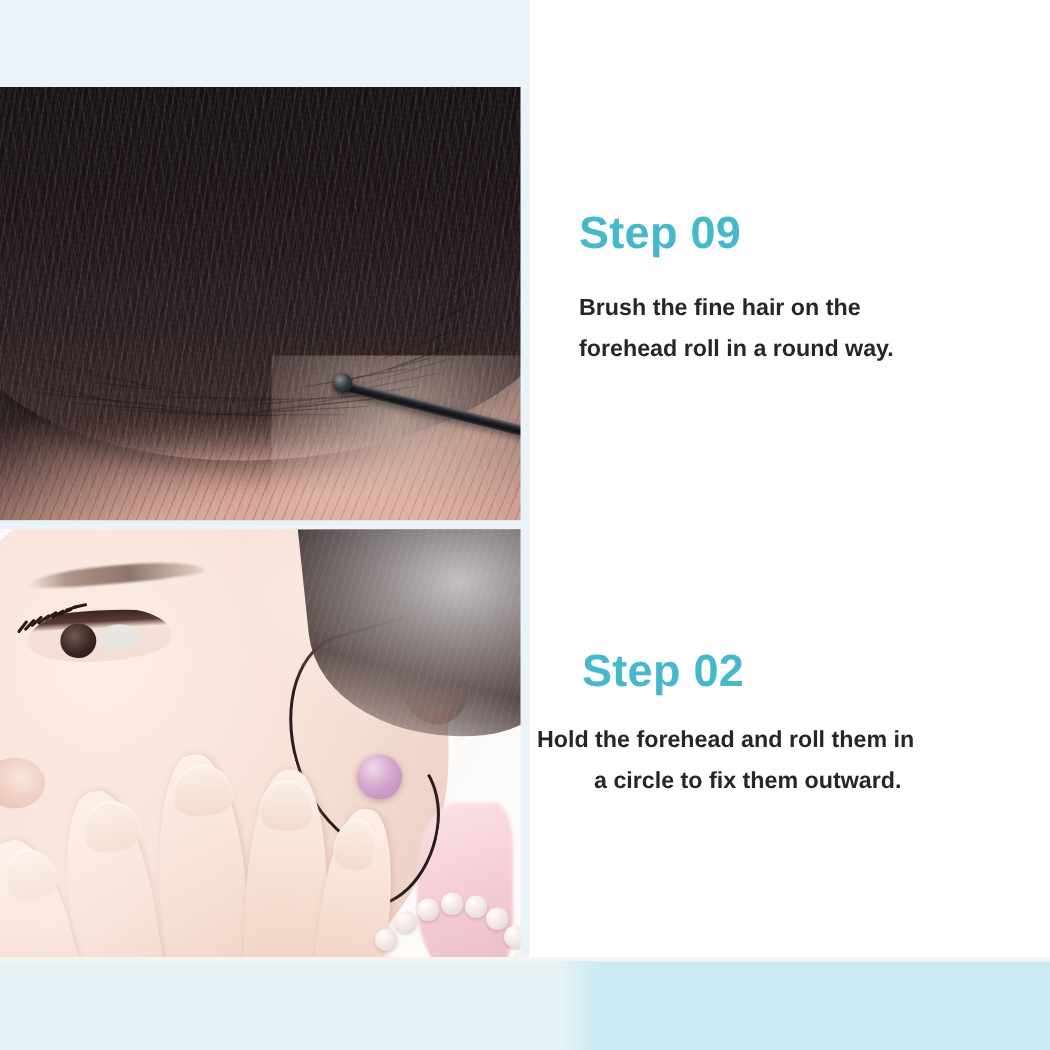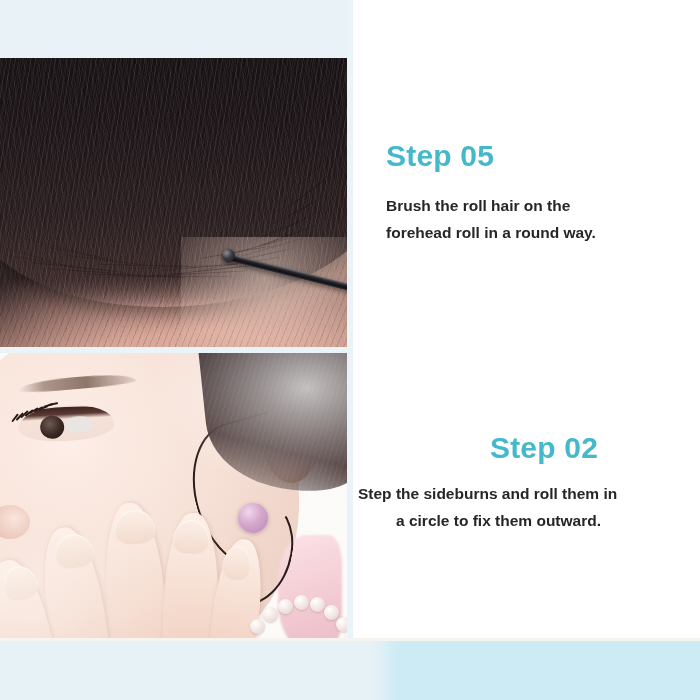--- a/index.html
+++ b/index.html
@@ -372,21 +372,20 @@
   .step-title {
     color: #45b8cc;
     font-size: 30px;
     font-weight: bold;
     letter-spacing: .2px;
     line-height: 1.05;
     white-space: nowrap;
   }
   .step-2 .step-title {
     margin-left: 30px;
-    text-align: center;
   }
 
   .step-desc {
     color: #262626;
     font-size: 15.5px;
     font-weight: bold;
     line-height: 1.78;
     margin-top: 20px;
     white-space: nowrap;
   }
@@ -500,31 +499,31 @@
           <div class="p2-pearl" style="left: 96px; top: 42px;"></div>
         </div>
       <div class="p2-softlight"></div>
     </div>
   </div>
 
   <div class="gutter"></div>
   <div class="right-panel"></div>
 
   <div class="step-block step-1">
-    <div class="step-title">Step 05</div>
+    <div class="step-title">Step 09</div>
     <div class="step-desc">
-      <div class="desc-line-1">Brush the roll hair on the</div>
+      <div class="desc-line-1">Brush the fine hair on the</div>
       <div class="desc-line-2">forehead roll in a round way.</div>
     </div>
   </div>
 
   <div class="step-block step-2">
     <div class="step-title">Step 02</div>
     <div class="step-desc">
-      <div class="desc-line-1">Step the sideburns and roll them in</div>
+      <div class="desc-line-1">Hold the forehead and roll them in</div>
       <div class="desc-line-2">a circle to fix them outward.</div>
     </div>
   </div>
 
   <div class="band-bottom-hairline"></div>
   <div class="band-bottom-left"></div>
   <div class="band-bottom-right"></div>
 
 </div>
 

